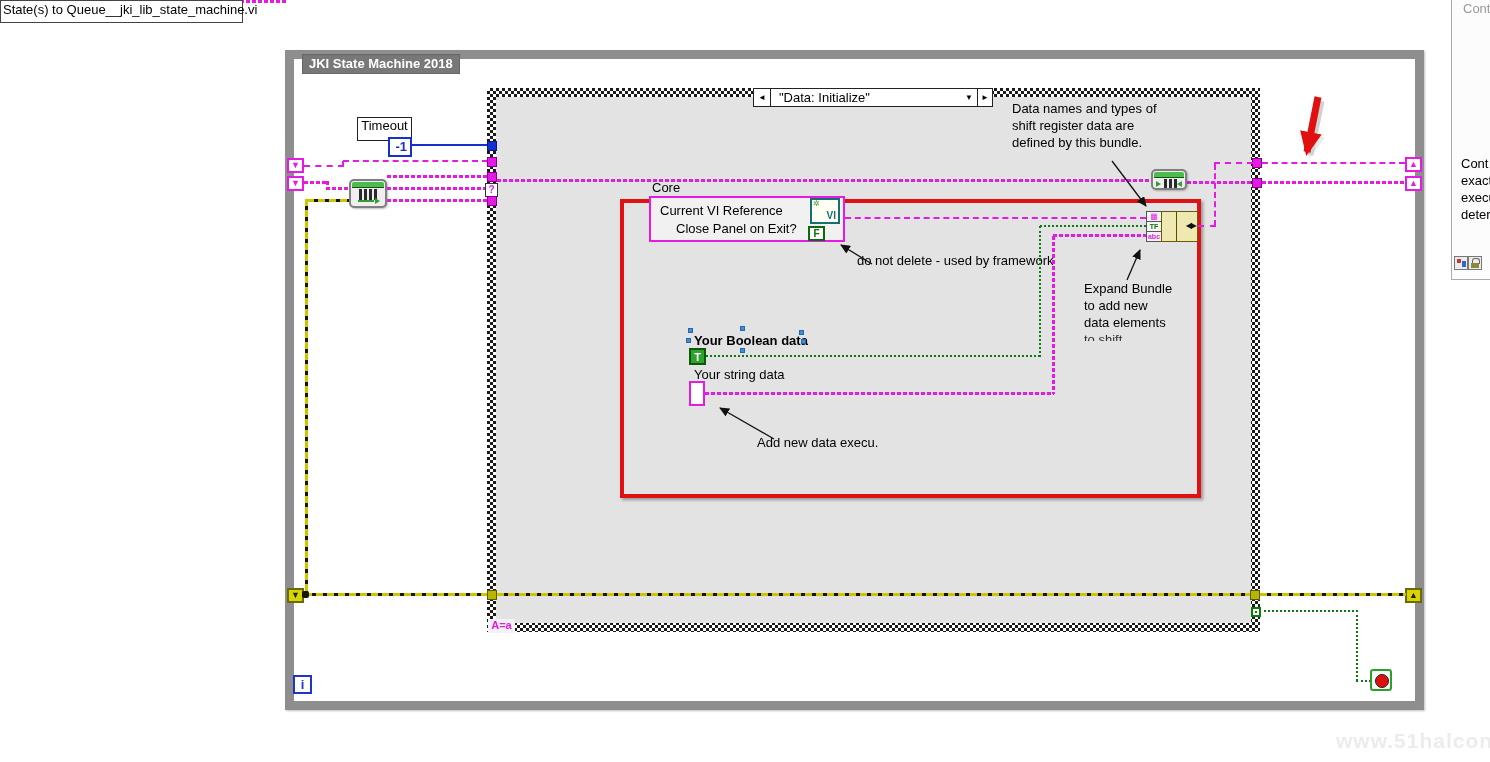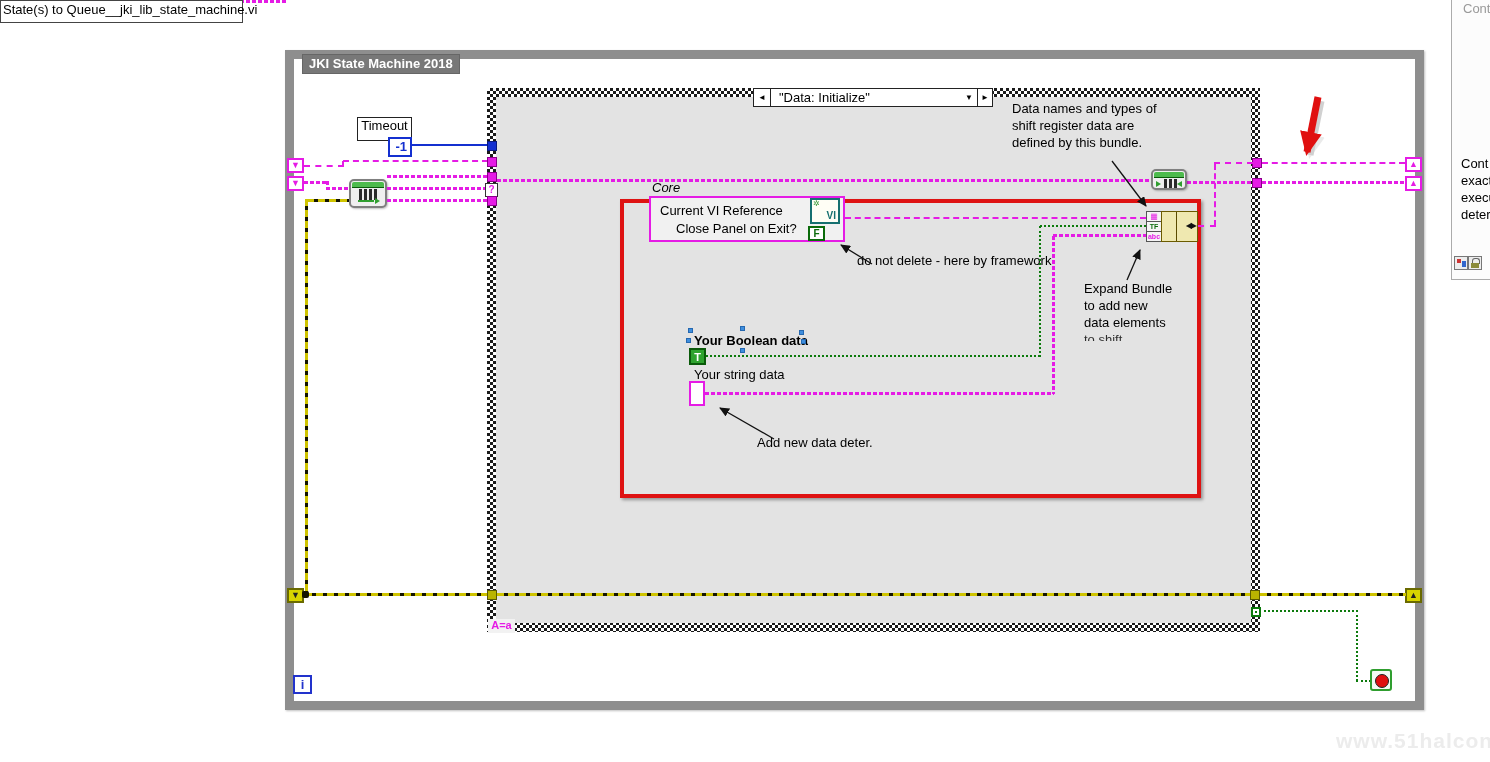--- a/index.html
+++ b/index.html
@@ -165,32 +165,32 @@
       <i></i>
     </div>
 
   <div class="box" style="left:488px;top:619px;width:27px;height:14px;background:#F2F2F2;color:#E51BE5;font-weight:bold;font-size:11px;line-height:13px;text-align:center;">
     <span>A=a</span>
   </div>
 
 
   <div class="redrect" style="left:620px;top:199px;width:573px;height:291px;"></div>
 
-  <div class="txt" style="left:652px;top:180px;font-style:italic;">Core</div>
+  <div class="txt" style="left:652px;top:180px;">Core</div>
   <div class="box" style="left:649px;top:196px;width:196px;height:46px;background:#F1F1F1;border:2px solid #E51BE5;"></div>
   <div class="txt" style="left:660px;top:203px;width:146px;text-align:left;">Current VI Reference</div>
   <div class="box" style="left:810px;top:198px;width:30px;height:26px;background:#FFFEF5;border:2px solid #167070;">
     <span class="abs" style="left:1px;top:-1px;font-size:8px;color:#3A9A3A;">✲</span>
     <span class="abs" style="right:2px;bottom:1px;font-size:10px;font-weight:bold;color:#167070;">VI</span>
   </div>
   <div class="txt" style="left:653px;top:221px;margin-left:23px;">Close Panel on Exit?</div>
   <div class="const" style="left:808px;top:226px;width:17px;height:15px;background:#fff;border:2px solid #0B6B0B;color:#0B6B0B;font-size:10px;">
     <span>F</span>
   </div>
-  <div class="txt" style="left:857px;top:253px;">do not delete - here by framework</div>
+  <div class="txt" style="left:857px;top:253px;">do not delete - used by framework</div>
 
   <div class="txt" style="left:694px;top:333px;font-weight:bold;">Your Boolean data</div>
   <div class="hdl" style="left:688px;top:328px;"></div>
   <div class="hdl" style="left:740px;top:326px;"></div>
   <div class="hdl" style="left:799px;top:330px;"></div>
   <div class="hdl" style="left:686px;top:338px;"></div>
   <div class="hdl" style="left:801px;top:339px;"></div>
   <div class="hdl" style="left:740px;top:348px;"></div>
   <div class="const" style="left:689px;top:348px;width:17px;height:17px;background:#2FA32F;border:2px solid #0A5A0A;color:#fff;font-size:11px;">
     <span>T</span>
@@ -198,21 +198,21 @@
   <div class="wG" style="left:706px;top:355px;width:334px;"></div>
   <div class="wGv" style="left:1039px;top:226px;height:131px;"></div>
   <div class="wG" style="left:1040px;top:225px;width:106px;"></div>
 
   <div class="txt" style="left:694px;top:367px;">Your string data</div>
   <div class="box" style="left:689px;top:381px;width:16px;height:25px;background:#fff;border:2px solid #E51BE5;"></div>
   <div class="wW" style="left:705px;top:392px;width:349px;"></div>
   <div class="wWv" style="left:1052px;top:236px;height:158px;"></div>
   <div class="wW" style="left:1053px;top:234px;width:93px;"></div>
 
-  <div class="txt" style="left:757px;top:435px;">Add new data deter.</div>
+  <div class="txt" style="left:757px;top:435px;">Add new data execu.</div>
 
   <div class="wD" style="left:845px;top:217px;width:301px;"></div>
 
   <div class="wW" style="left:497px;top:179px;width:654px;"></div>
   <div class="wW" style="left:1187px;top:181px;width:65px;"></div>
 
   <div class="qicon" style="left:1151px;top:169px;width:36px;height:21px;">
     <div class="qtop"></div>
     <div class="tri-r" style="left:3px;top:10px;"></div>
     <div class="qbars" style="left:11px;top:8px;">

